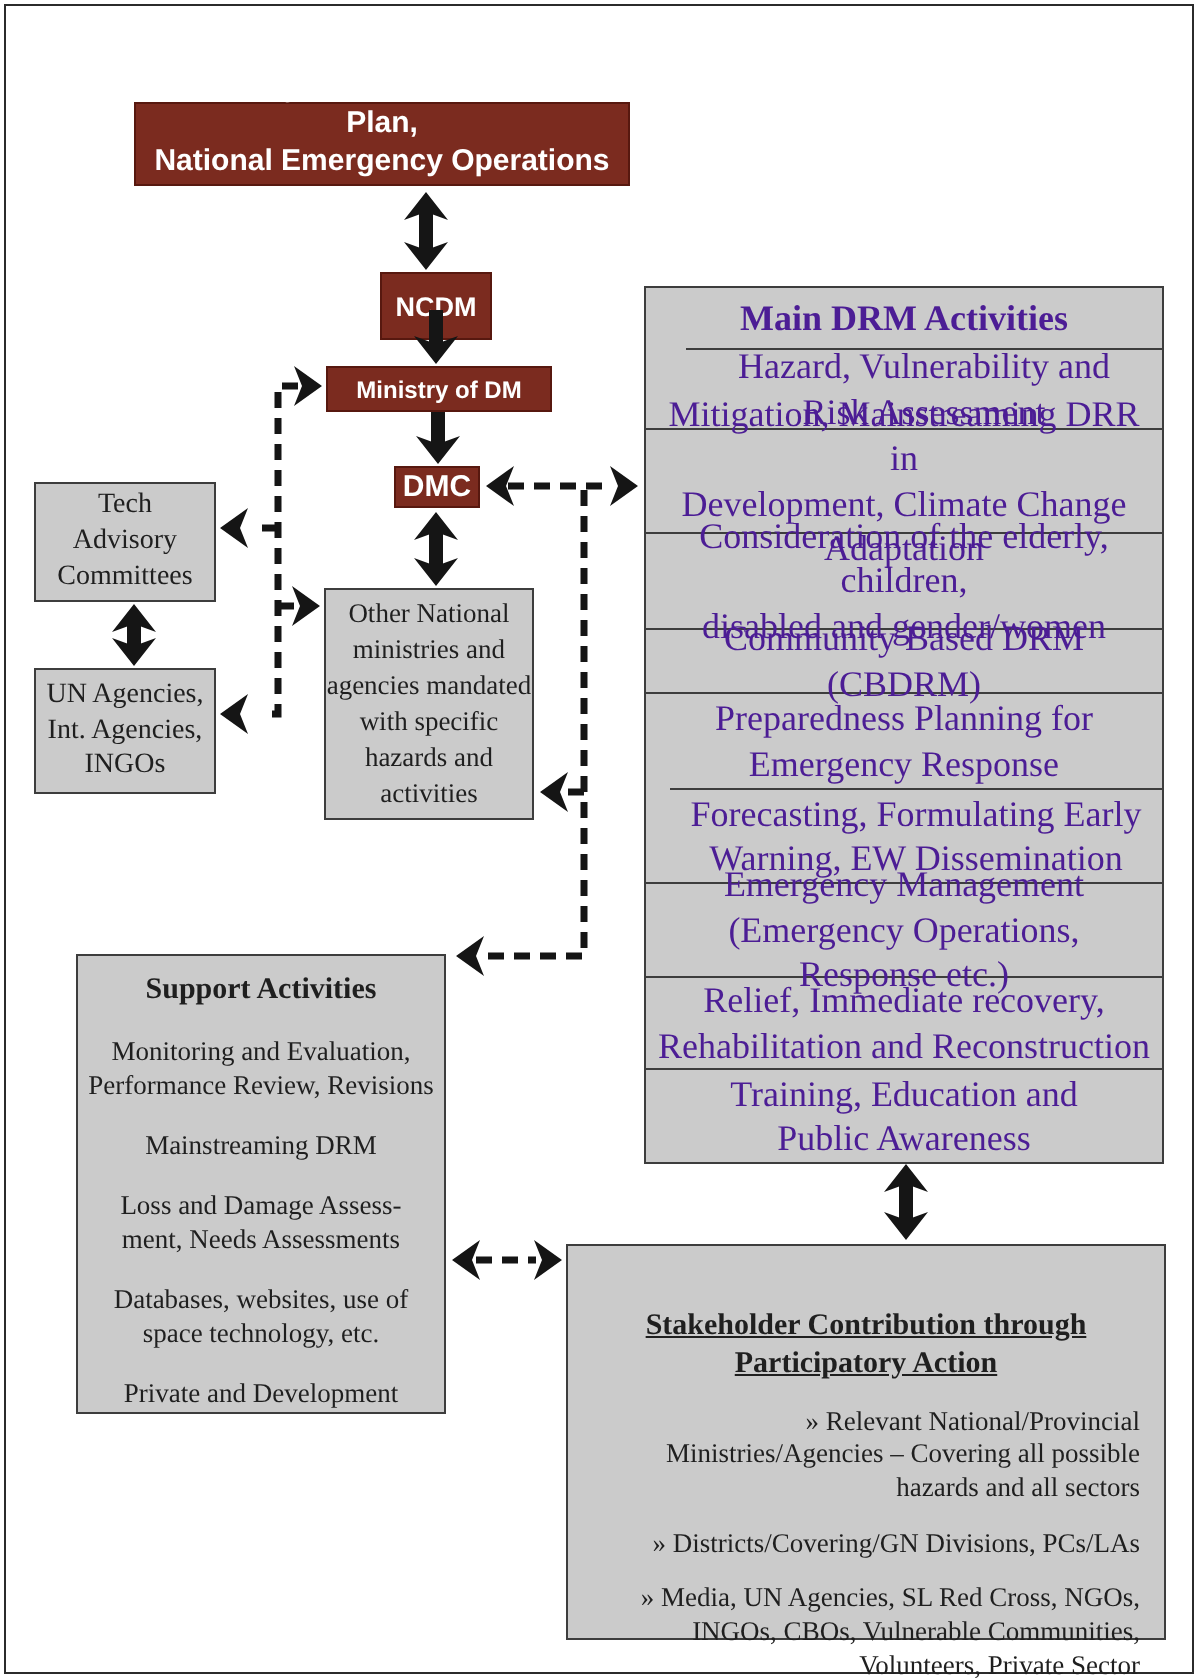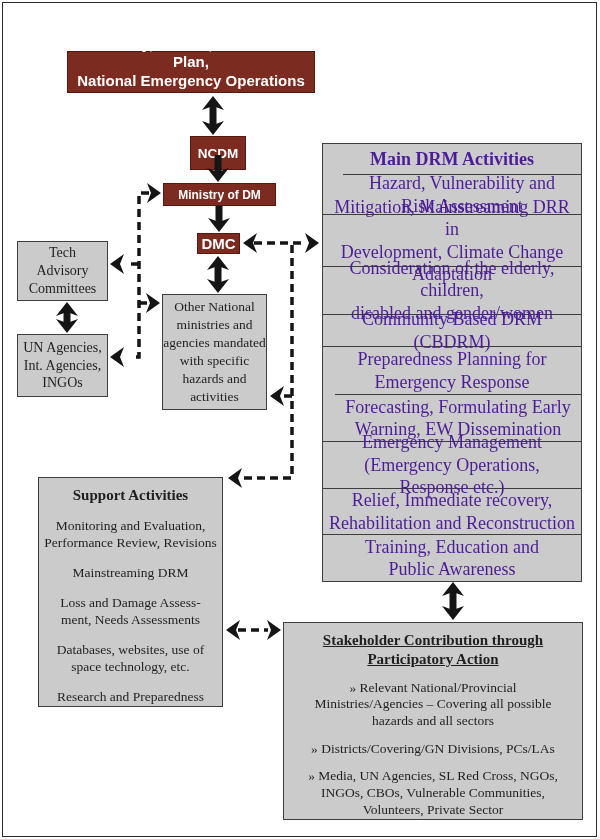--- a/index.html
+++ b/index.html
@@ -59,23 +59,23 @@
     padding:9px 2px;color:#1f1f1f;text-align:center;
   }
   #support-header{font-weight:bold;font-size:15px;}
   .support-item{font-size:13.5px;line-height:1.26;}
   
   #stakeholder-box{
     left:283px;top:622px;width:300px;height:198px;background:#cbcbcb;border:1.5px solid #3d3d3d;
     display:flex;flex-direction:column;gap:11px;padding:8px 12px;color:#1f1f1f;
   }
   #stakeholder-header{
-    font-weight:bold;font-size:15px;text-align:center;text-decoration:underline;line-height:1.25;
-  }
-  .stakeholder-item{font-size:13.5px;line-height:1.24;text-align:center;}
+    font-weight:bold;font-size:15px;text-align:center;text-decoration:underline;line-height:1.25;margin-top:23px;
+  }
+  .stakeholder-item{font-size:13.5px;line-height:1.24;text-align:right;}
   
   #arrows{position:absolute;left:0;top:0;width:600px;height:839px;pointer-events:none;}
   .solid{fill:#151515;}
   .dash{stroke:#151515;stroke-width:3.5;fill:none;stroke-dasharray:8 5;}
 </style>
 </head>
 <body>
 
 <div id="stage">
   <div id="page-border" class="abs"></div>
@@ -123,21 +123,21 @@
 
   <div id="support-box" class="abs">
     <div id="support-header">Support Activities</div>
     <div class="support-item pre">Monitoring and Evaluation,
 Performance Review, Revisions</div>
     <div class="support-item pre">Mainstreaming DRM</div>
     <div class="support-item pre">Loss and Damage Assess-
 ment, Needs Assessments</div>
     <div class="support-item pre">Databases, websites, use of
 space technology, etc.</div>
-    <div class="support-item pre">Research and Preparedness</div>
+    <div class="support-item pre">Private and Development</div>
   </div>
 
   <div id="stakeholder-box" class="abs">
     <div id="stakeholder-header" class="pre">Stakeholder Contribution through
 Participatory Action</div>
     <div class="stakeholder-item pre">» Relevant National/Provincial
 Ministries/Agencies – Covering all possible
 hazards and all sectors</div>
     <div class="stakeholder-item pre">» Districts/Covering/GN Divisions, PCs/LAs</div>
     <div class="stakeholder-item pre">» Media, UN Agencies, SL Red Cross, NGOs,

